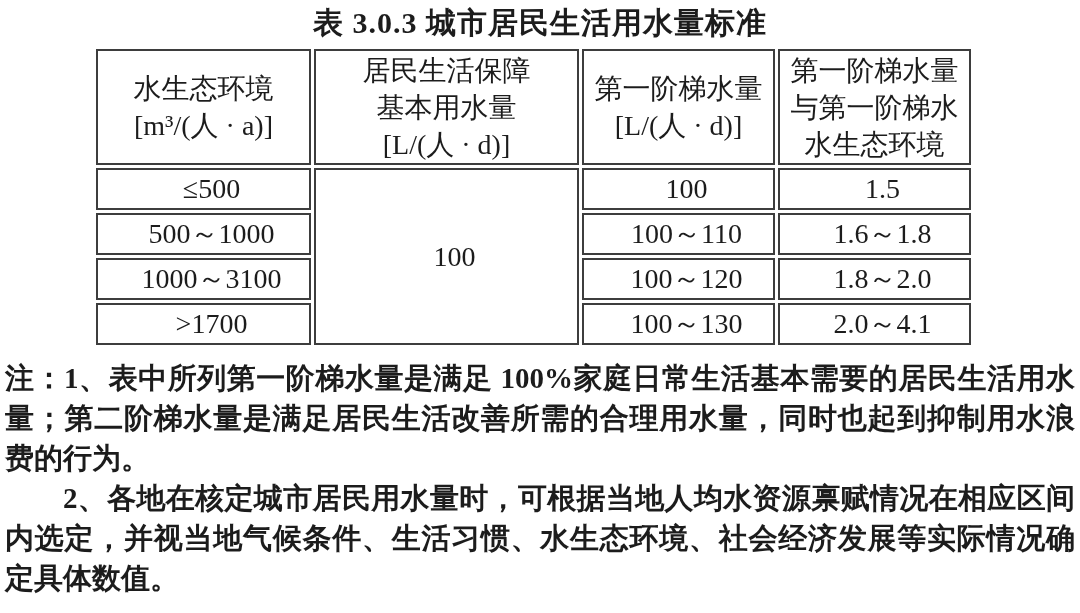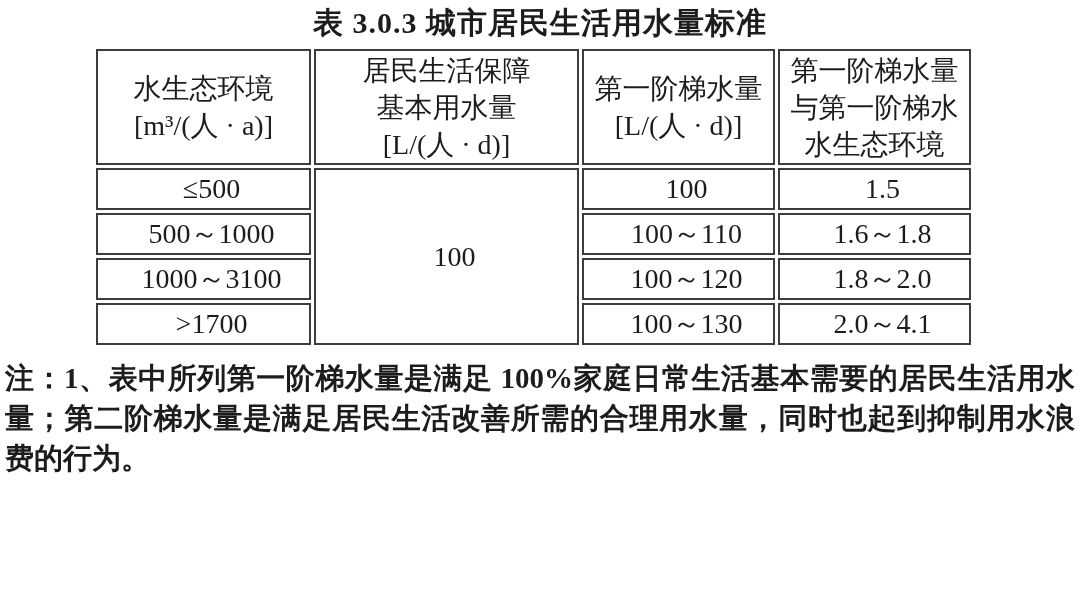--- a/index.html
+++ b/index.html
@@ -120,15 +120,16 @@
       <tr>
         <td>&gt;1700</td>
         <td>100～130</td>
         <td>2.0～4.1</td>
       </tr>
     </tbody>
   </table>
 
   <div class="notes">
     <p>注：1、表中所列第一阶梯水量是满足 100%家庭日常生活基本需要的居民生活用水量；第二阶梯水量是满足居民生活改善所需的合理用水量，同时也起到抑制用水浪费的行为。</p>
+    <p class="note-indent">2、各地在核定城市居民用水量时，可根据当地人均水资源禀赋情况在相应区间内选定，并视当地气候条件、生活习惯、水生态环境、社会经济发展等实际情况确定具体数值。</p>
   </div>
 
 </div>
 
 </body></html>

